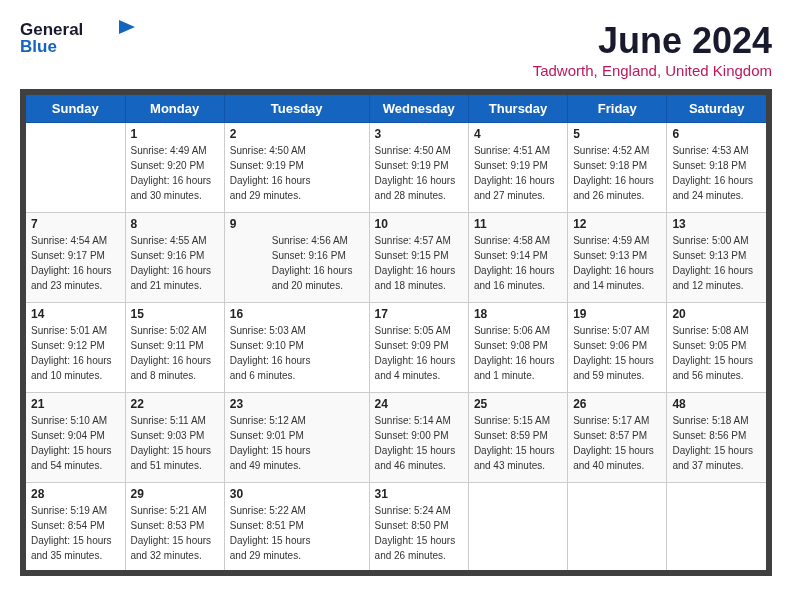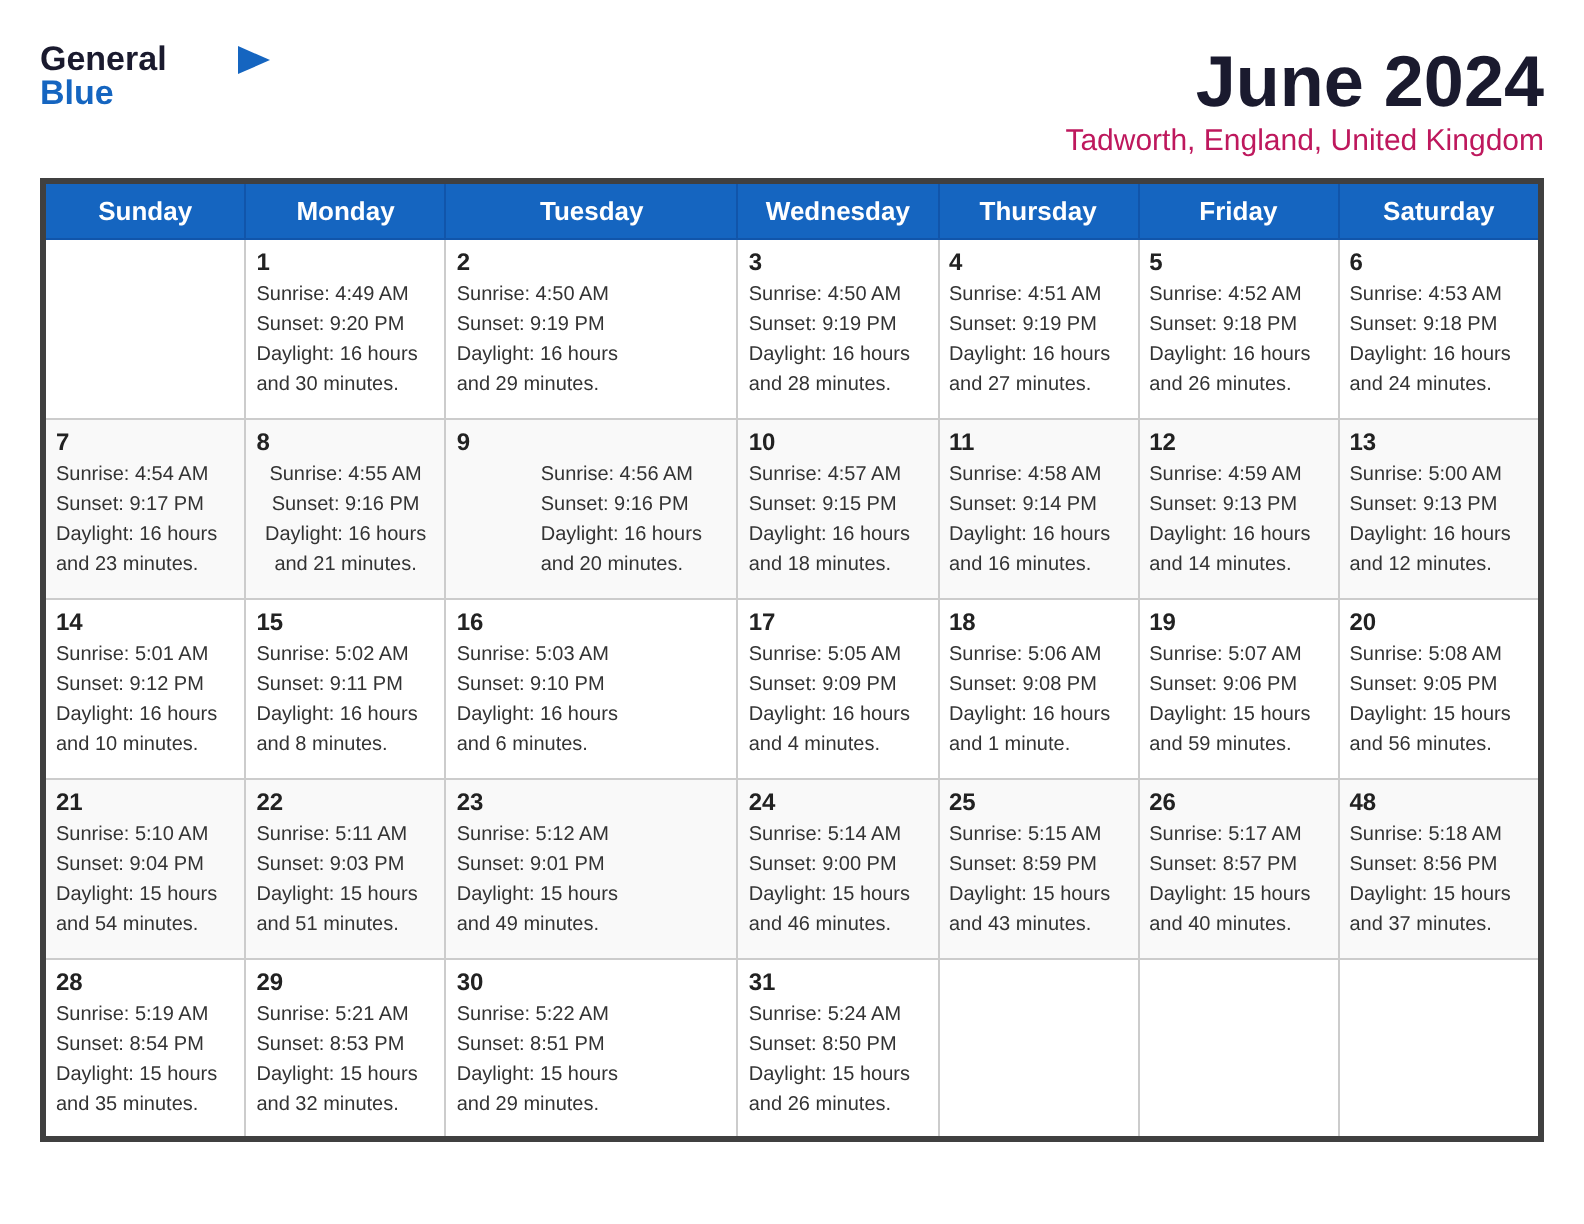--- a/index.html
+++ b/index.html
@@ -20,21 +20,21 @@
       display: flex;
       flex-direction: column;
       align-items: flex-start;
     }
     .title-section {
       text-align: right;
     }
     .calendar {
       width: 100%;
       border-collapse: collapse;
-      border: 3px solid #404040;
+      border: 6px solid #404040;
     }
     .calendar th {
       background-color: #1565c0;
       color: #fff;
       padding: 6px 4px;
       font-size: 13px;
       font-weight: bold;
       border: 1px solid #1155aa;
       text-align: center;
     }
@@ -63,21 +63,20 @@
       display: block;
       margin-bottom: 2px;
     }
     .day-info {
       font-size: 10px;
       line-height: 1.5;
       color: #333;
     }
     .logo-row {
       display: flex;
-      align-items: center;
       gap: 32px;
     }
   </style>
 </head>
 <body>
 
 <div class="header">
   <div class="logo">
     <div class="logo-row">
       <span style="font-size:17px;font-weight:bold;color:#1a1a2e;">General</span>
@@ -154,21 +153,21 @@
       <tr>
         <td>
           <span class="day-number">7</span>
           <div class="day-info" style="white-space: pre-line;">Sunrise: 4:54 AM
 Sunset: 9:17 PM
 Daylight: 16 hours
 and 23 minutes.</div>
         </td>
         <td>
           <span class="day-number">8</span>
-          <div class="day-info" style="white-space: pre-line; text-align: center;">Sunrise: 4:55 AM
+          <div class="day-info" style="white-space: pre-line;">Sunrise: 4:55 AM
 Sunset: 9:16 PM
 Daylight: 16 hours
 and 21 minutes.</div>
         </td>
         <td>
           <span class="day-number">9</span>
           <div class="day-info" style="white-space: pre-line; margin-left: 42px;">Sunrise: 4:56 AM
 Sunset: 9:16 PM
 Daylight: 16 hours
 and 20 minutes.</div>

